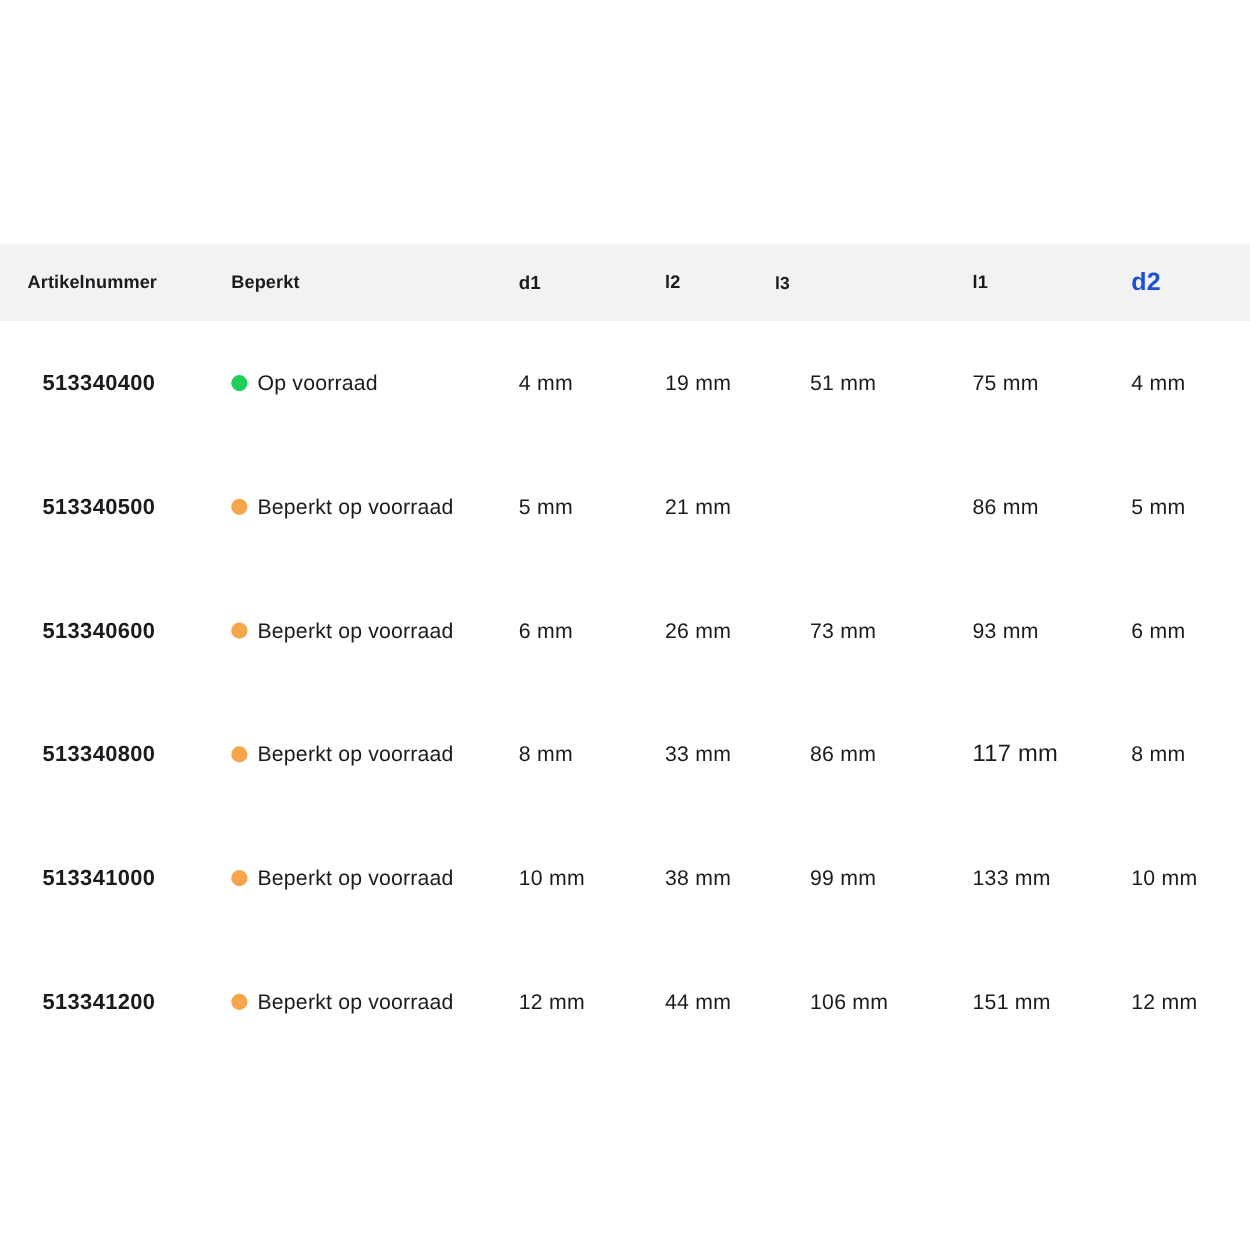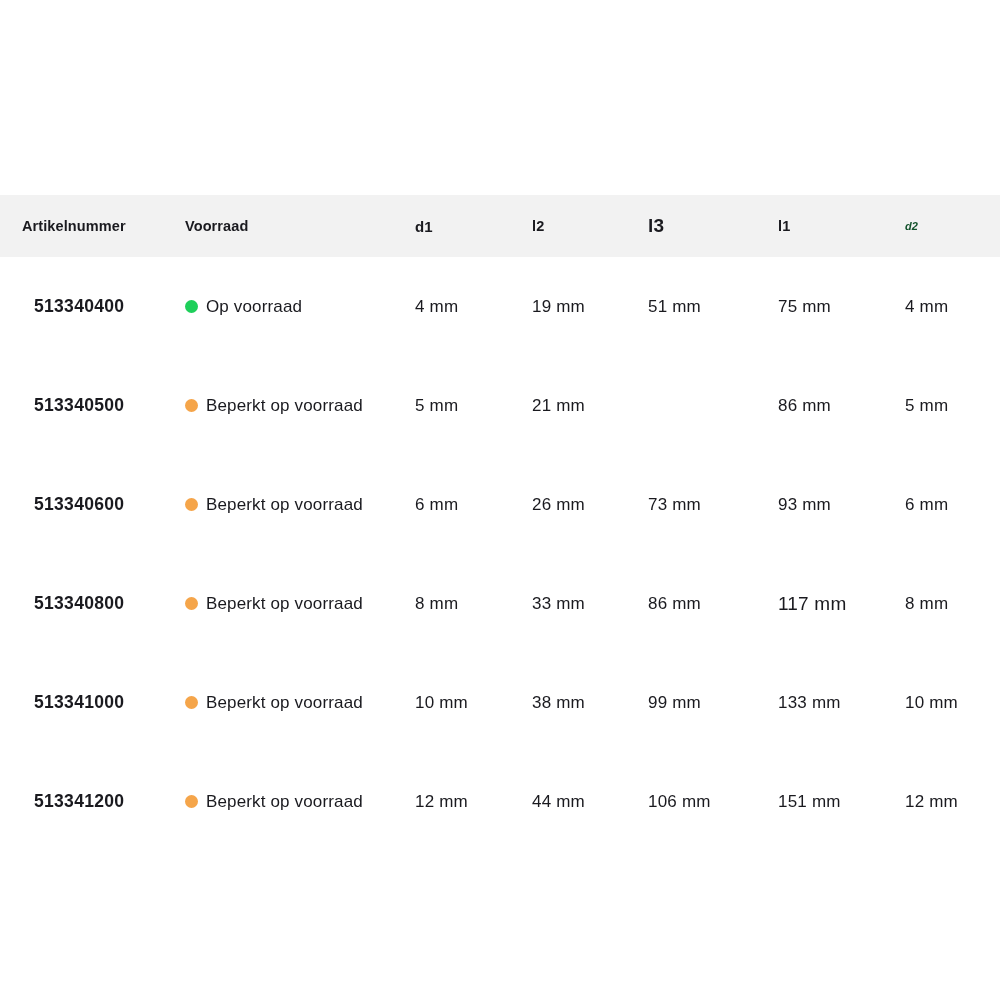--- a/index.html
+++ b/index.html
@@ -44,26 +44,26 @@
   }
 </style>
 </head>
 <body>
 
 <div class="page">
 
   <div id="table-root">
       <div style="position: absolute; left: 0px; top: 195px; width: 1000px; height: 62px; background: rgb(242, 242, 242);">
         <div style="position: absolute; left: 22px; top: 0px; height: 62px; display: flex; align-items: center; font-size: 14.5px; font-weight: 700; color: rgb(26, 26, 31); letter-spacing: 0.1px; white-space: nowrap;">Artikelnummer</div>
-        <div style="position: absolute; left: 185px; top: 0px; height: 62px; display: flex; align-items: center; font-size: 14.5px; font-weight: 700; color: rgb(26, 26, 31); letter-spacing: 0.1px; white-space: nowrap;">Voorraad</div>
+        <div style="position: absolute; left: 185px; top: 0px; height: 62px; display: flex; align-items: center; font-size: 14.5px; font-weight: 700; color: rgb(26, 26, 31); letter-spacing: 0.1px; white-space: nowrap;">Beperkt</div>
         <div style="position: absolute; left: 415px; top: 0px; height: 62px; display: flex; align-items: center; font-size: 15px; font-weight: 700; color: rgb(26, 26, 31); letter-spacing: 0.1px; white-space: nowrap;">d1</div>
         <div style="position: absolute; left: 532px; top: 0px; height: 62px; display: flex; align-items: center; font-size: 14.5px; font-weight: 700; color: rgb(26, 26, 31); letter-spacing: 0.1px; white-space: nowrap;">l2</div>
-        <div style="position: absolute; left: 648px; top: 0px; height: 62px; display: flex; align-items: center; font-size: 19px; font-weight: 700; color: rgb(26, 26, 31); letter-spacing: 0.1px; white-space: nowrap;">l3</div>
+        <div style="position: absolute; left: 620px; top: 0px; height: 62px; display: flex; align-items: center; font-size: 14px; font-weight: 700; color: rgb(26, 26, 31); letter-spacing: 0.1px; white-space: nowrap;">l3</div>
         <div style="position: absolute; left: 778px; top: 0px; height: 62px; display: flex; align-items: center; font-size: 14.5px; font-weight: 700; color: rgb(26, 26, 31); letter-spacing: 0.1px; white-space: nowrap;">l1</div>
-        <div style="position: absolute; left: 905px; top: 0px; height: 62px; display: flex; align-items: center; font-size: 11px; font-weight: 700; color: #14532d; letter-spacing: 0.1px; white-space: nowrap; font-style: italic;">d2</div>
+        <div style="position: absolute; left: 905px; top: 0px; height: 62px; display: flex; align-items: center; font-size: 20px; font-weight: 700; color: #1d4ed8; letter-spacing: 0.1px; white-space: nowrap;">d2</div>
       </div>
       <div style="position: absolute; left: 0px; top: 257px; width: 1000px; height: 99px; background: rgb(255, 255, 255);">
         <div class="article-number" style="position: absolute; left: 22px; top: 0px; height: 99px; display: flex; align-items: center; white-space: nowrap;">513340400</div>
         <div style="position: absolute; left: 185px; top: 0px; height: 99px; display: flex; align-items: center; gap: 8px; white-space: nowrap;">
           <span class="status-dot" style="background: rgb(30, 207, 90);"></span>
           <span class="status-label">Op voorraad</span>
         </div>
         <div style="position: absolute; left: 415px; top: 0px; height: 99px; display: flex; align-items: center; font-size: 17px; color: rgb(26, 26, 31); letter-spacing: 0.2px; white-space: nowrap;">4 mm</div>
         <div style="position: absolute; left: 532px; top: 0px; height: 99px; display: flex; align-items: center; font-size: 17px; color: rgb(26, 26, 31); letter-spacing: 0.2px; white-space: nowrap;">19 mm</div>
         <div style="position: absolute; left: 648px; top: 0px; height: 99px; display: flex; align-items: center; font-size: 17px; color: rgb(26, 26, 31); letter-spacing: 0.2px; white-space: nowrap;">51 mm</div>

